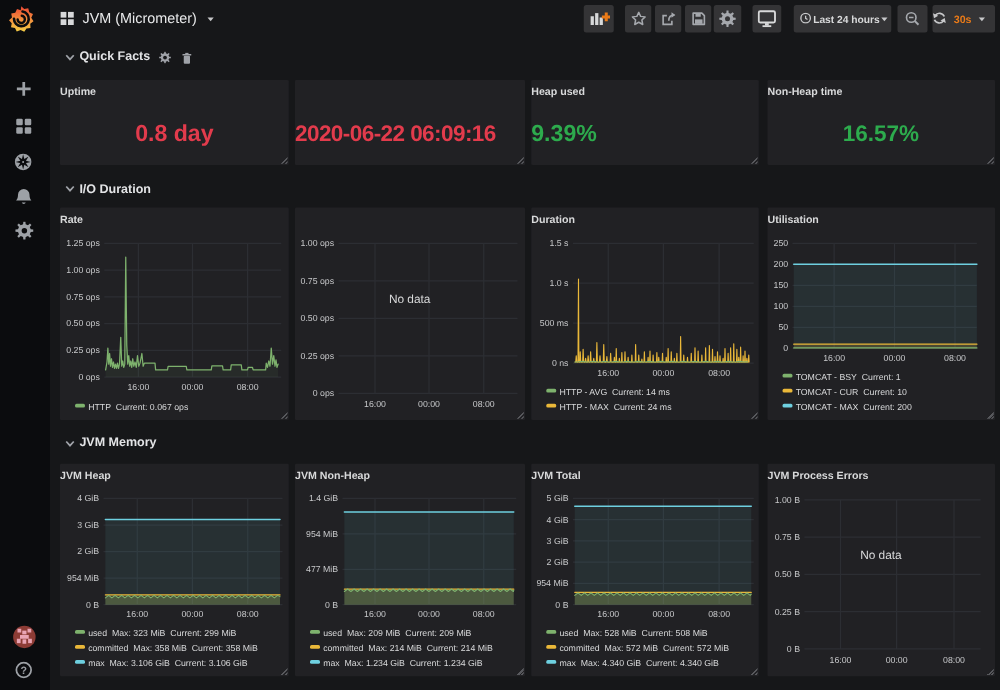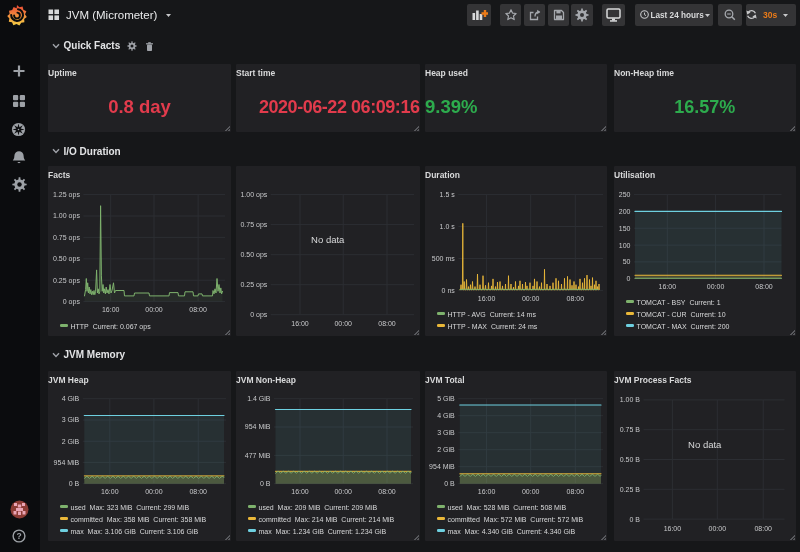--- a/index.html
+++ b/index.html
@@ -155,36 +155,35 @@
 <svg style="position:absolute;left:52px;top:351.5px" width="8" height="6" viewBox="0 0 8 6">
     <path d="M1 1.2 L4 4.5 L7 1.2" fill="none" stroke="#9fa2a8" stroke-width="1.4"></path>
   </svg>
 <div class="rowhdr" style="left:63.5px;top:348.0px;line-height:13px">JVM Memory</div>
 <div class="panel" style="left:48px;top:64px;width:183px;height:67.5px">
     <div class="ptitle">Uptime</div>
     <div style="position:absolute;left:0;top:30.2px;width:183px;text-align:center;font-size:18.5px;font-weight:700;letter-spacing:0;color:#e23b4c;line-height:26px">0.8 day</div>
     <div class="rsz"></div>
   </div>
 <div class="panel" style="left:236px;top:64px;width:183.5px;height:67.5px">
-    <div class="ptitle">Start time</div>
-    <div style="position:absolute;left:0;top:30.5px;width:183.5px;text-align:right;font-size:18px;font-weight:700;letter-spacing:-0.45px;color:#e23b4c;line-height:25px">2020-06-22 06:09:16</div>
+    <div style="position:absolute;left:0;top:30.5px;width:183.5px;text-align:left;font-size:18px;font-weight:700;letter-spacing:-0.45px;color:#e23b4c;line-height:25px">2020-06-22 06:09:16</div>
     <div class="rsz"></div>
   </div>
 <div class="panel" style="left:425px;top:64px;width:182px;height:67.5px">
     <div class="ptitle">Heap used</div>
     <div style="position:absolute;left:0;top:30.2px;width:182px;text-align:left;font-size:18.5px;font-weight:700;letter-spacing:0;color:#2dab4d;line-height:26px">9.39%</div>
     <div class="rsz"></div>
   </div>
 <div class="panel" style="left:614px;top:64px;width:181.5px;height:67.5px">
     <div class="ptitle">Non-Heap time</div>
     <div style="position:absolute;left:0;top:30.5px;width:181.5px;text-align:center;font-size:18px;font-weight:700;letter-spacing:0;color:#2dab4d;line-height:25px">16.57%</div>
     <div class="rsz"></div>
   </div>
 <div class="panel" style="left:48px;top:166px;width:183px;height:170px">
-    <div class="ptitle">Facts</div>
+    <div class="ptitle">Rate</div>
     <svg width="183" height="170" viewBox="0 0 183 170" style="position:absolute;left:0;top:0">
       <line x1="35.4" y1="28.6" x2="177" y2="28.6" stroke="#2c2e33" stroke-width="1"></line>
       <line x1="35.4" y1="50.0" x2="177" y2="50.0" stroke="#2c2e33" stroke-width="1"></line>
       <line x1="35.4" y1="71.4" x2="177" y2="71.4" stroke="#2c2e33" stroke-width="1"></line>
       <line x1="35.4" y1="92.8" x2="177" y2="92.8" stroke="#2c2e33" stroke-width="1"></line>
       <line x1="35.4" y1="114.2" x2="177" y2="114.2" stroke="#2c2e33" stroke-width="1"></line>
       <line x1="35.4" y1="135.6" x2="177" y2="135.6" stroke="#2c2e33" stroke-width="1"></line>
       <line x1="62.7" y1="28.6" x2="62.7" y2="135.6" stroke="#2c2e33" stroke-width="1"></line>
       <line x1="106.0" y1="28.6" x2="106.0" y2="135.6" stroke="#2c2e33" stroke-width="1"></line>
       <line x1="150.1" y1="28.6" x2="150.1" y2="135.6" stroke="#2c2e33" stroke-width="1"></line>
@@ -369,21 +368,21 @@
       <text x="61.6" y="122.5" text-anchor="middle" font-size="7" fill="#c8c9cb">16:00</text>
       <text x="105.7" y="122.5" text-anchor="middle" font-size="7" fill="#c8c9cb">00:00</text>
       <text x="150.3" y="122.5" text-anchor="middle" font-size="7" fill="#c8c9cb">08:00</text>
     </svg>
     <div style="position:absolute;left:11.5px;top:131.6px;height:10px;line-height:10px;white-space:nowrap;font-size:7px;color:#d8d9da"><span style="display:inline-block;width:8px;height:2.6px;border-radius:1.3px;background:#7EB26D;vertical-align:2px;margin-right:3px"></span>used&nbsp;&nbsp;Max: 528 MiB&nbsp;&nbsp;Current: 508 MiB</div>
     <div style="position:absolute;left:11.5px;top:143.8px;height:10px;line-height:10px;white-space:nowrap;font-size:7px;color:#d8d9da"><span style="display:inline-block;width:8px;height:2.6px;border-radius:1.3px;background:#EAB839;vertical-align:2px;margin-right:3px"></span>committed&nbsp;&nbsp;Max: 572 MiB&nbsp;&nbsp;Current: 572 MiB</div>
     <div style="position:absolute;left:11.5px;top:156.0px;height:10px;line-height:10px;white-space:nowrap;font-size:7px;color:#d8d9da"><span style="display:inline-block;width:8px;height:2.6px;border-radius:1.3px;background:#6ED0E0;vertical-align:2px;margin-right:3px"></span>max&nbsp;&nbsp;Max: 4.340 GiB&nbsp;&nbsp;Current: 4.340 GiB</div>
     <div class="rsz"></div>
   </div>
 <div class="panel" style="left:614px;top:371px;width:181.5px;height:170px">
-    <div class="ptitle">JVM Process Facts</div>
+    <div class="ptitle">JVM Process Errors</div>
     <svg width="181.5" height="170" viewBox="0 0 181.5 170" style="position:absolute;left:0;top:0">
       <line x1="29.5" y1="28.9" x2="170.5" y2="28.9" stroke="#2c2e33" stroke-width="1"></line>
       <line x1="29.5" y1="58.7" x2="170.5" y2="58.7" stroke="#2c2e33" stroke-width="1"></line>
       <line x1="29.5" y1="88.5" x2="170.5" y2="88.5" stroke="#2c2e33" stroke-width="1"></line>
       <line x1="29.5" y1="118.3" x2="170.5" y2="118.3" stroke="#2c2e33" stroke-width="1"></line>
       <line x1="29.5" y1="148.1" x2="170.5" y2="148.1" stroke="#2c2e33" stroke-width="1"></line>
       <line x1="58.4" y1="28.9" x2="58.4" y2="148.1" stroke="#2c2e33" stroke-width="1"></line>
       <line x1="103.3" y1="28.9" x2="103.3" y2="148.1" stroke="#2c2e33" stroke-width="1"></line>
       <line x1="149.2" y1="28.9" x2="149.2" y2="148.1" stroke="#2c2e33" stroke-width="1"></line>
       <text x="26.0" y="31.3" text-anchor="end" font-size="7" fill="#c8c9cb">1.00 B</text>

